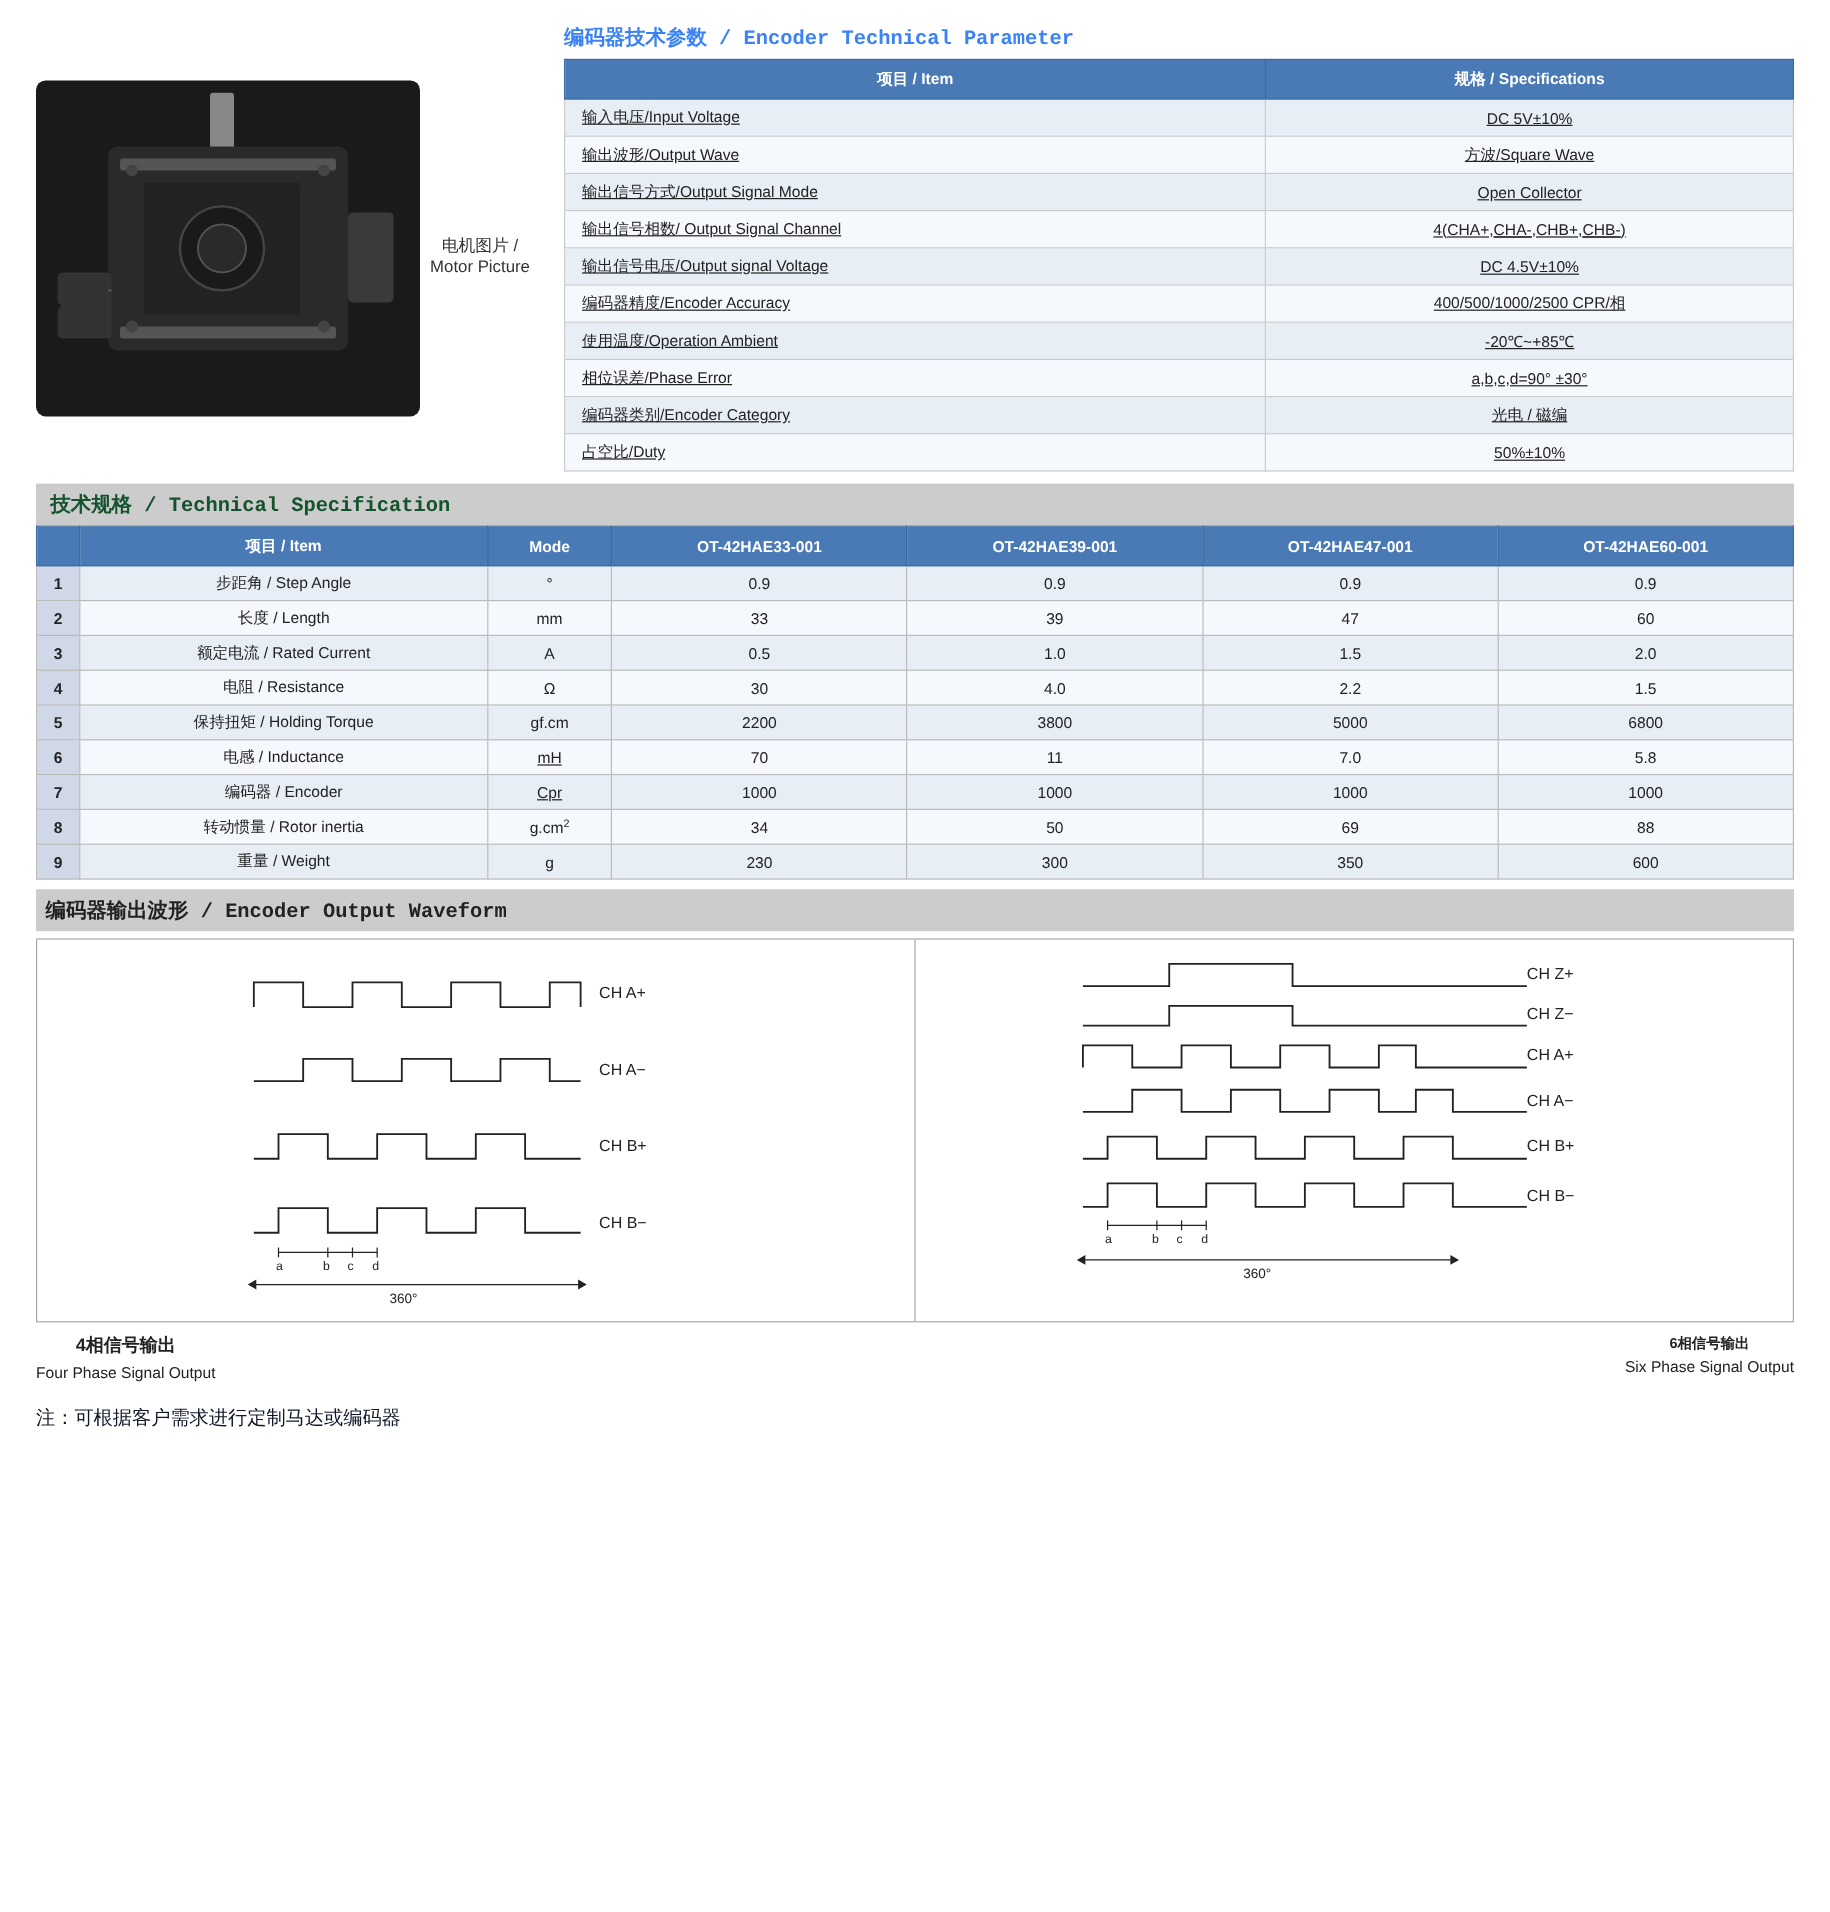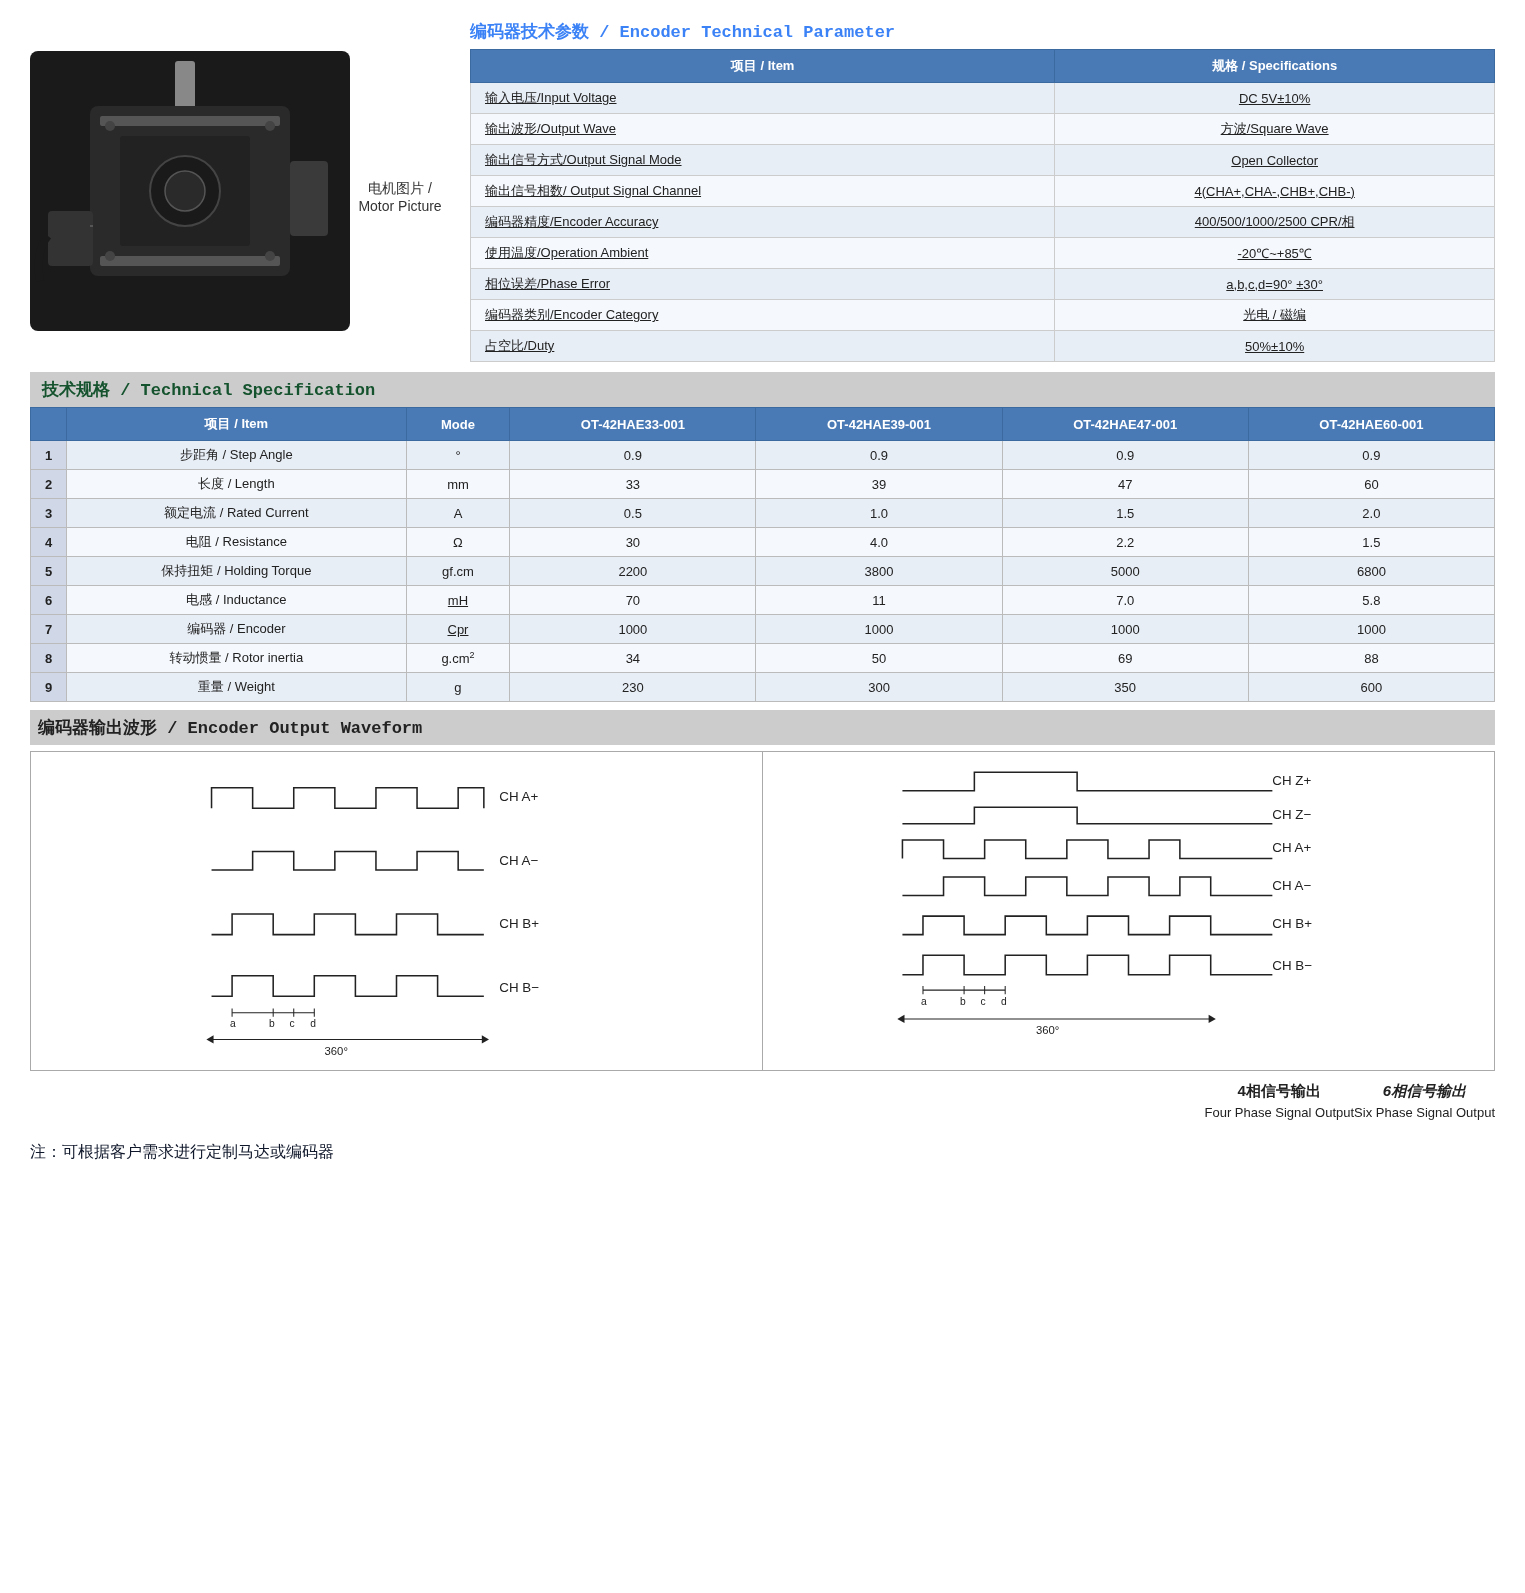--- a/index.html
+++ b/index.html
@@ -169,21 +169,21 @@
       position: relative;
       padding: 10px 20px;
       border-right: 1px solid #aaa;
     }
     .waveform-right {
       border-right: none;
     }
 
     .waveform-caption {
       display: flex;
-      justify-content: flex-end;
+      justify-content: space-between;
       margin-top: 8px;
       font-size: 14px;
     }
 
     .waveform-cap-item {
       text-align: center;
       line-height: 1.6;
     }
 
     
@@ -256,20 +256,24 @@
               <td>输出波形/Output Wave</td>
               <td>方波/Square Wave</td>
             </tr>
             <tr>
               <td>输出信号方式/Output Signal Mode</td>
               <td>Open Collector</td>
             </tr>
             <tr>
               <td>输出信号相数/ Output Signal Channel</td>
               <td>4(CHA+,<span style="text-decoration:underline">CHA-</span>,CHB+,<span style="text-decoration:underline">CHB-</span>)</td>
+            </tr>
+            <tr>
+              <td>输出信号电压/Output signal Voltage</td>
+              <td>DC 4.5V±10%</td>
             </tr>
             <tr>
               <td>编码器精度/Encoder Accuracy</td>
               <td>400/500/1000/2500 CPR/相</td>
             </tr>
             <tr>
               <td>使用温度/Operation Ambient</td>
               <td>-20℃~+85℃</td>
             </tr>
             <tr>
@@ -462,21 +466,21 @@
       </svg>
     </div>
   </div>
 
   <div class="waveform-caption">
     <div class="waveform-cap-item">
       <div style="font-size:15px; font-weight:bold;">4相信号输出</div>
       <div style="font-size:13px;">Four Phase Signal Output</div>
     </div>
     <div class="waveform-cap-item">
-      <div style="font-size:15px; font-weight:bold;font-style:italic;">6相信号输出</div>
+      <div style="font-size:12px; font-weight:bold;">6相信号输出</div>
       <div style="font-size:13px;">Six Phase Signal Output</div>
     </div>
   </div>
 
   <div class="note-section">
     <div>注：可根据客户需求进行定制马达或编码器</div>
   </div>
 
 </div>
 

